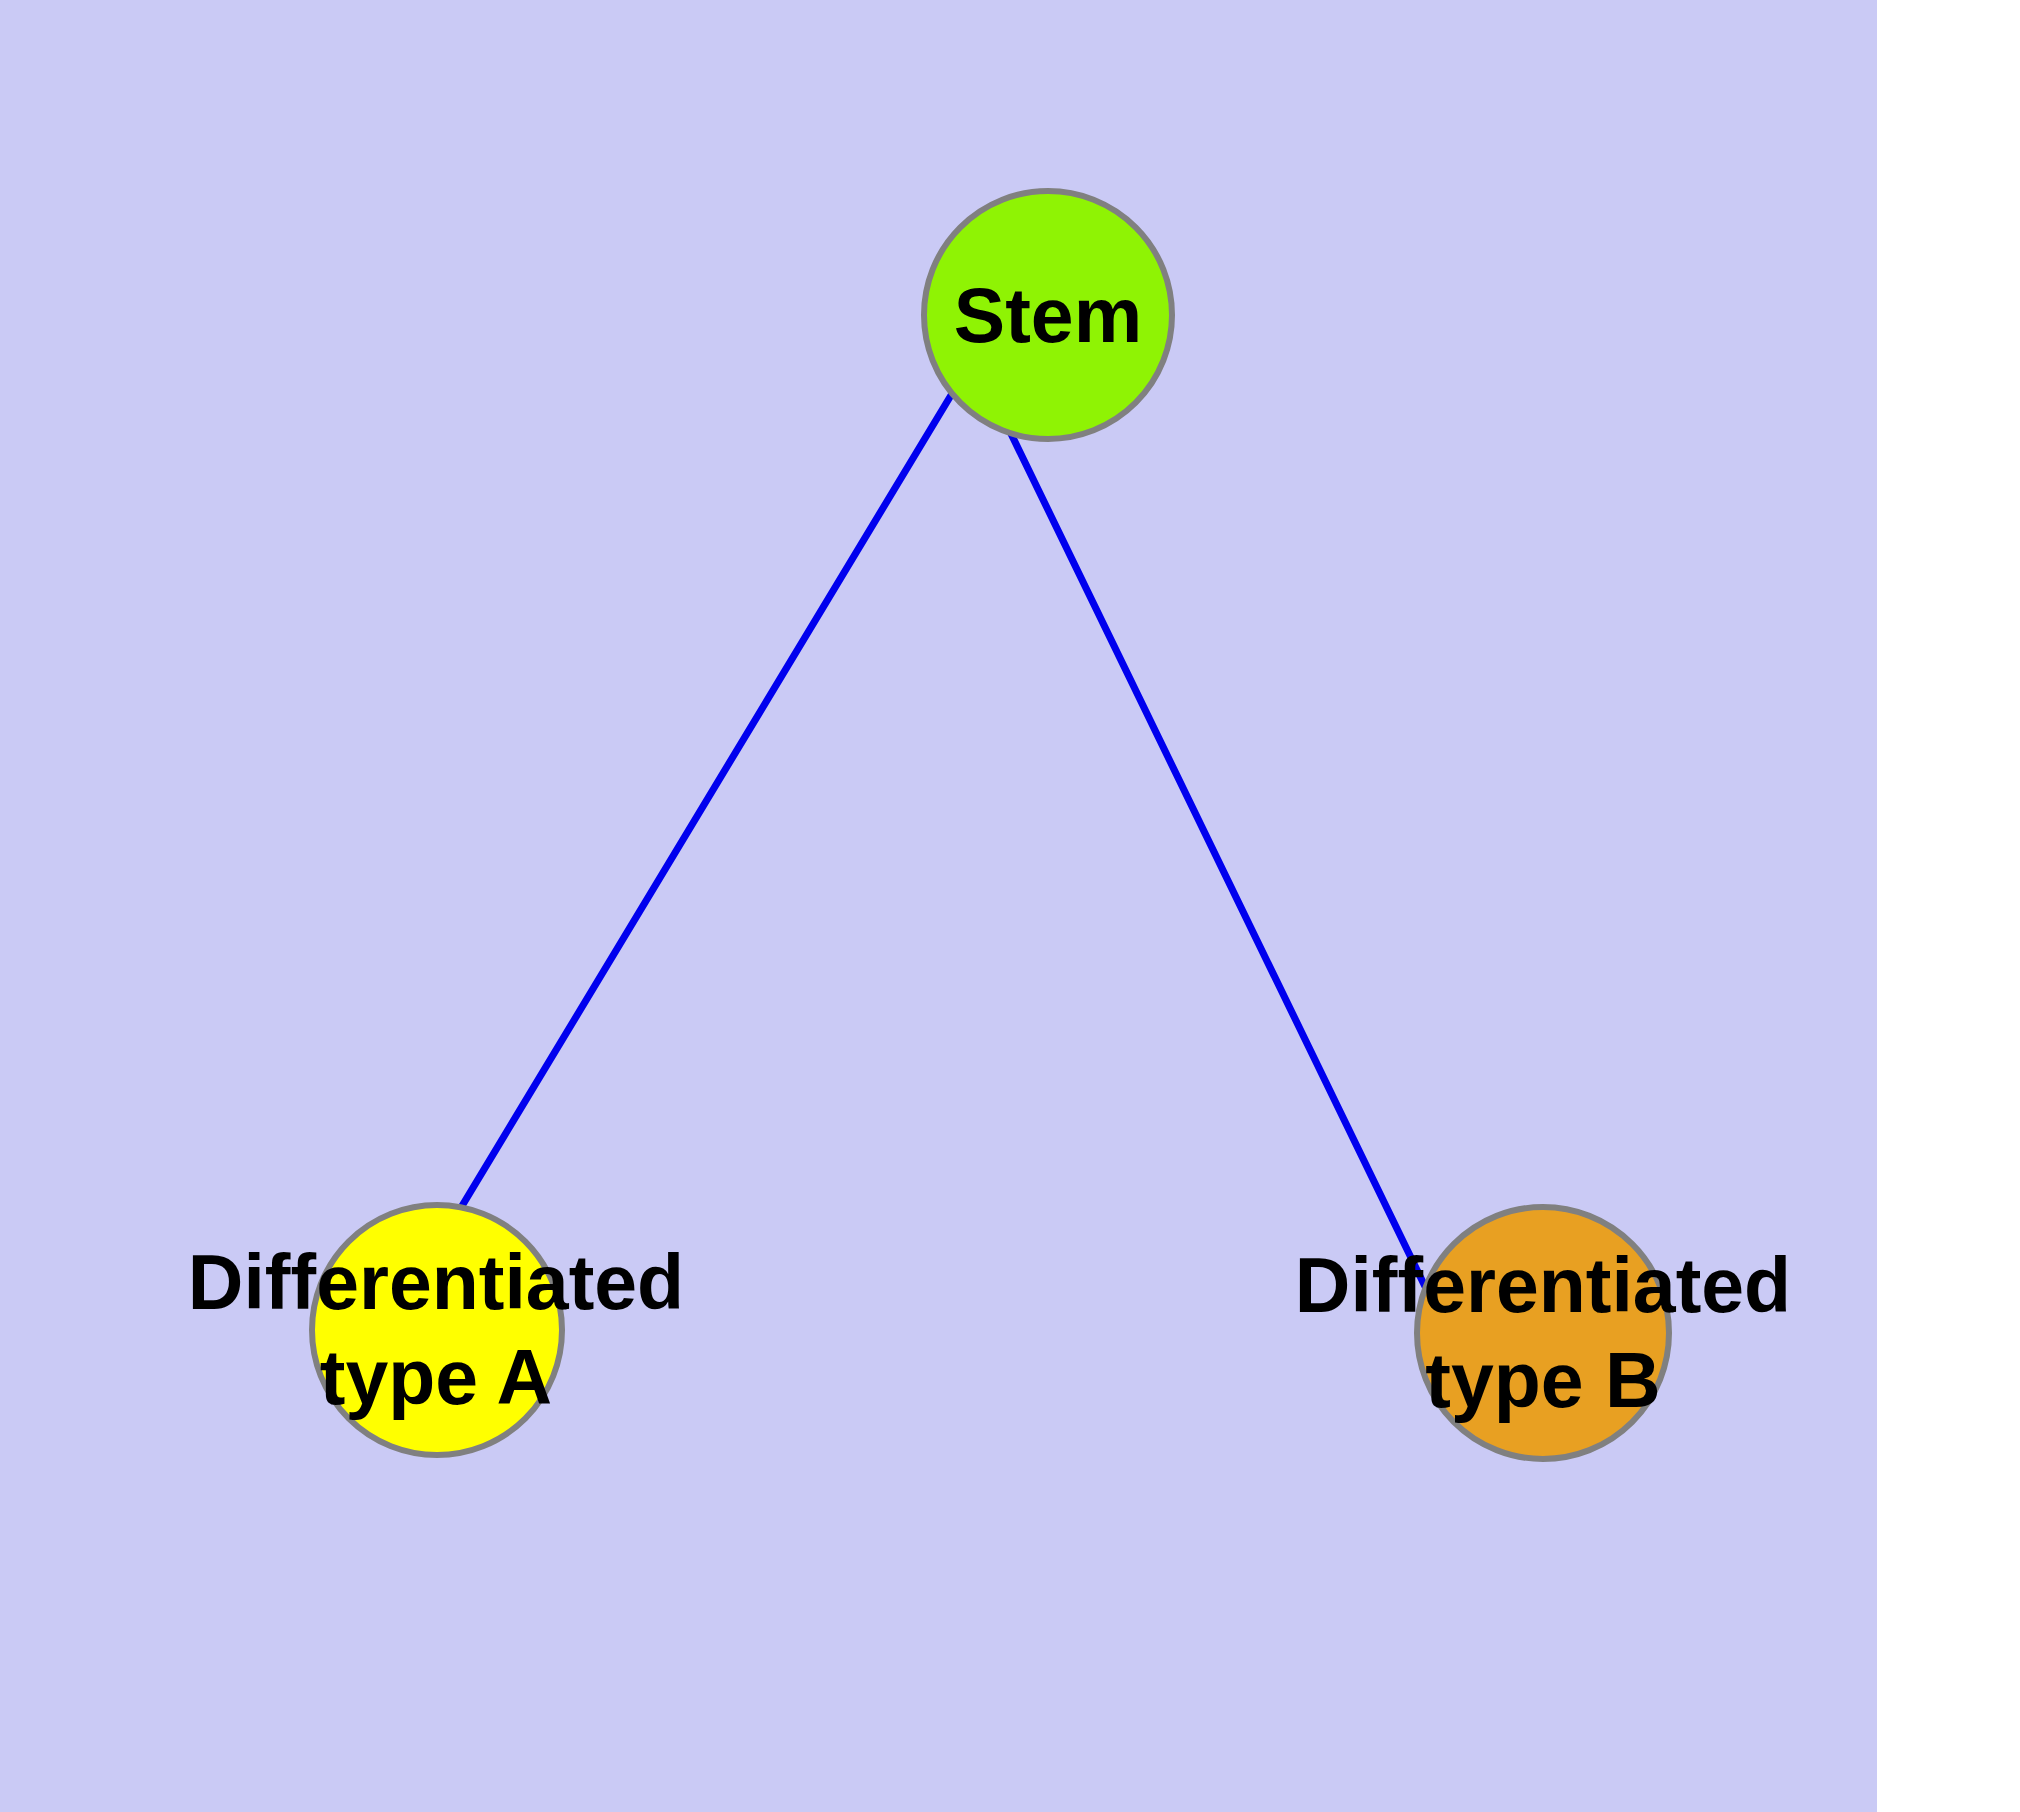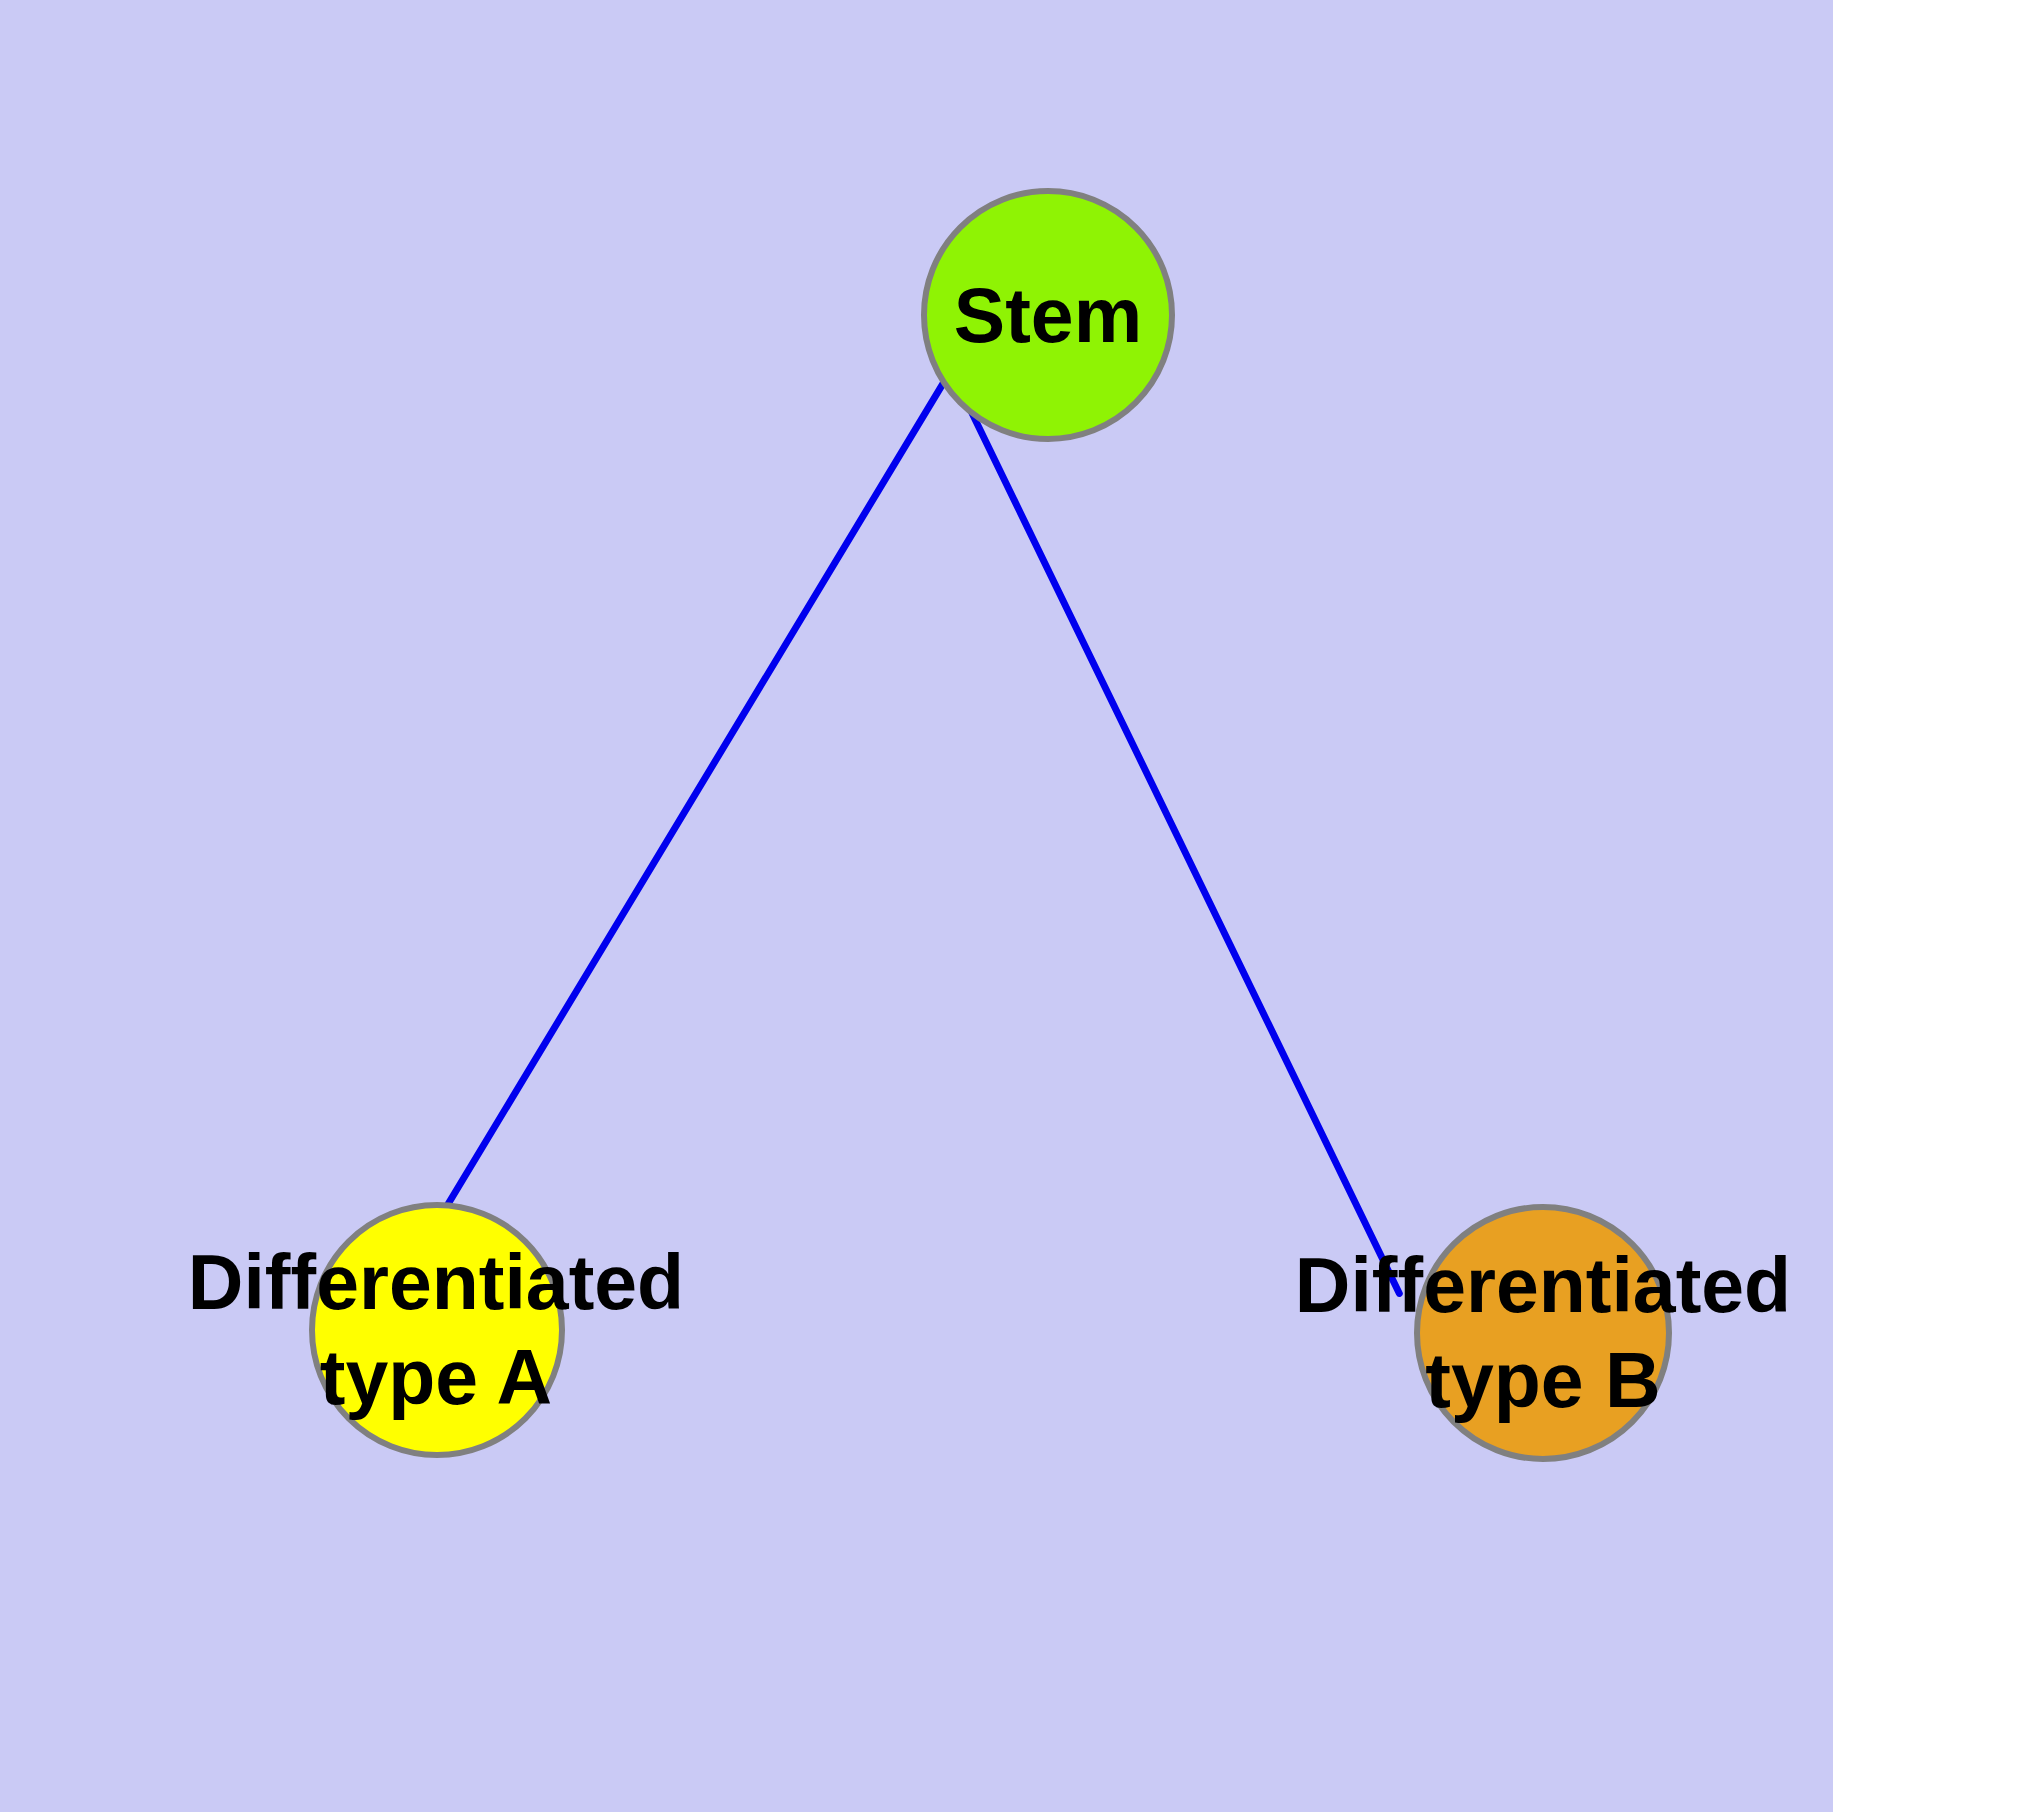--- a/index.html
+++ b/index.html
@@ -33,21 +33,21 @@
     font-size: 77px;
     line-height: 1.23;
     white-space: pre-line;
     text-align: center;
     letter-spacing: 0;
   }
 </style>
 </head>
 <body>
 
-<div class="stage" style="width: 1833px; height: 1812px; background: rgb(202, 202, 245);">
+<div class="stage" style="width: 1833px; height: 1812px; background: rgb(202, 202, 245); padding-left: 44px;">
 
   <svg class="edges" xmlns="http://www.w3.org/2000/svg" viewBox="0 0 2384 2138">
     <line class="edge" x1="1237" y1="372" x2="515" y2="1569" stroke="#0000EE" stroke-width="9" stroke-linecap="round"></line>
     <line class="edge" x1="1237" y1="372" x2="1820" y2="1573" stroke="#0000EE" stroke-width="9" stroke-linecap="round"></line>
   </svg>
 
   <div class="node-circle" style="left: 921px; top: 188px; width: 254px; height: 254px; background: rgb(143, 243, 4); border-color: rgb(128, 128, 128); border-width: 6px;"></div>
   <div class="node-circle" style="left: 309px; top: 1202px; width: 256px; height: 256px; background: rgb(255, 255, 0); border-color: rgb(128, 128, 128); border-width: 6px;"></div>
   <div class="node-circle" style="left: 1414px; top: 1204px; width: 258px; height: 258px; background: rgb(232, 160, 34); border-color: rgb(128, 128, 128); border-width: 6px;"></div>
 

